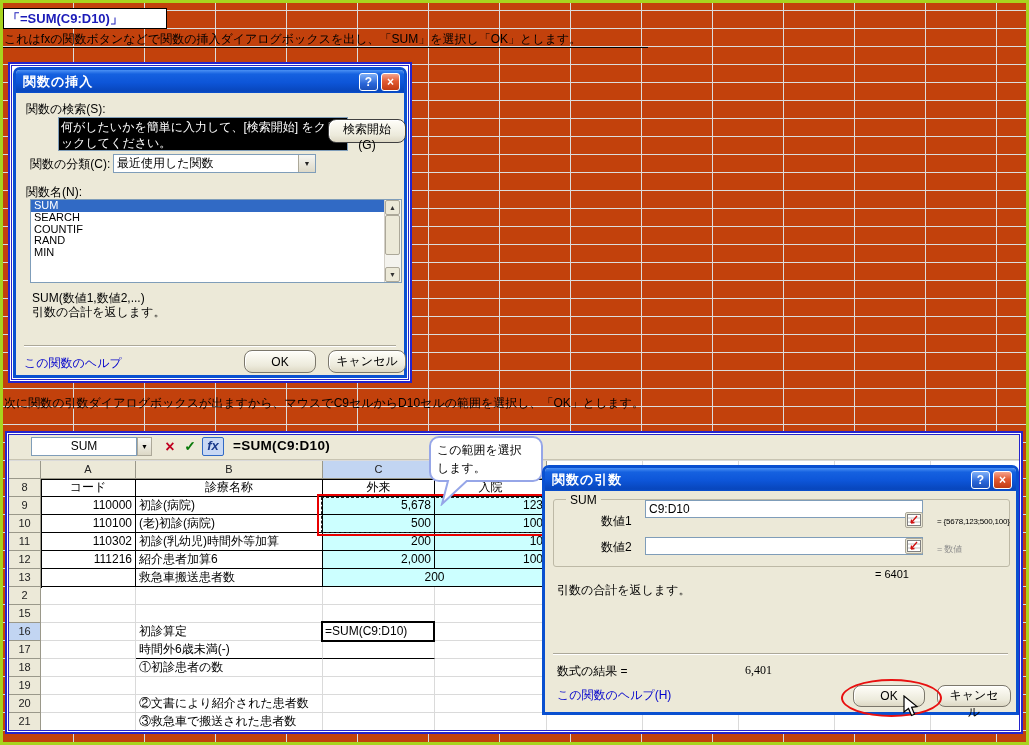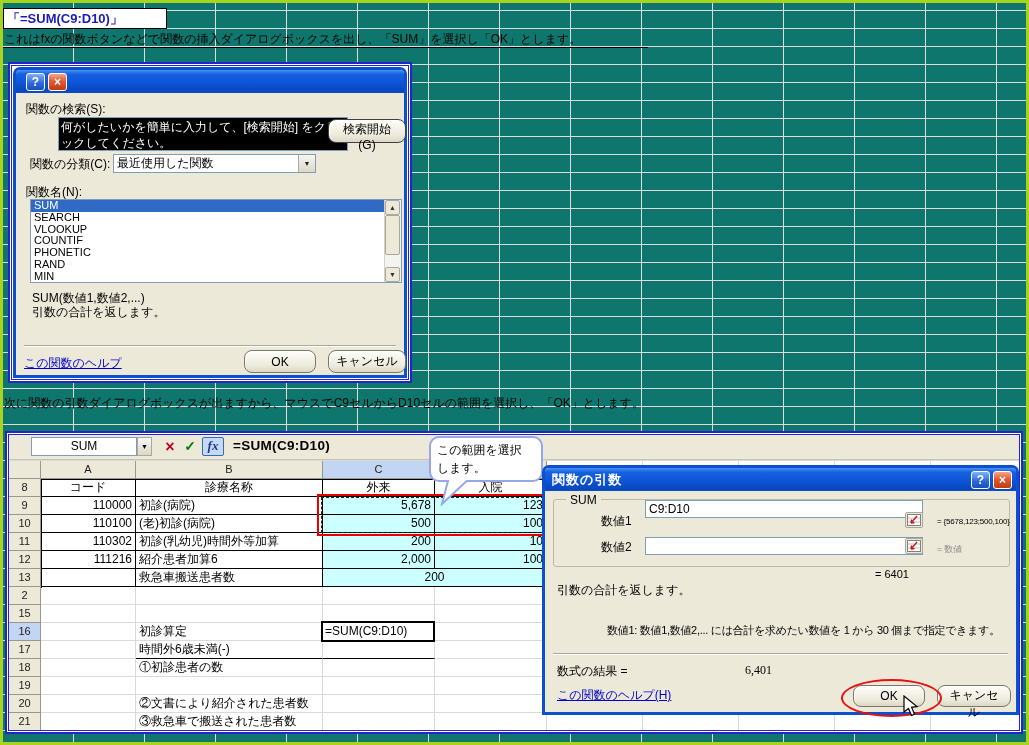--- a/index.html
+++ b/index.html
@@ -1,16 +1,16 @@
 <!DOCTYPE html>
 <html><head>
 <meta charset="utf-8">
 <style>
   html,body{margin:0;padding:0;}
-  .page{position:relative;width:1029px;height:745px;background:#0f766e;overflow:hidden;
+  .page{position:relative;width:1029px;height:745px;background:#c2410c;overflow:hidden;
         font-family:"Liberation Sans",sans-serif;color:#000;}
   .page-frame{position:absolute;inset:0;border:3px solid #a8d41e;pointer-events:none;z-index:60;}
   .grid-bg{position:absolute;inset:3px;z-index:0;
     background-image:linear-gradient(to right,#dcdcdc 1px,transparent 1px),
                      linear-gradient(to bottom,#dcdcdc 1px,transparent 1px);
     background-size:71px 18px;background-position:70px 7px;}
   .intro-title{position:absolute;left:3px;top:8px;width:164px;height:21px;border:1px solid #000;
     background:#fff;color:#1a1ab8;font-weight:bold;font-size:13px;line-height:19px;
     padding-left:3px;z-index:5;box-sizing:border-box;}
   .txtline{position:absolute;font-size:12px;z-index:5;white-space:nowrap;}
@@ -58,37 +58,37 @@
   .vsb{position:absolute;right:0;top:0;bottom:0;width:16px;background:#f4f3ee;border-left:1px solid #d4d0c8;}
   .sb-btn{position:absolute;left:0;width:15px;height:15px;background:#ece9d8;border:1px solid #aca899;
     border-radius:2px;font-size:7px;display:flex;align-items:center;justify-content:center;color:#333;box-sizing:border-box;}
   .sb-btn.up{top:0;}.sb-btn.down{bottom:0;}
   .sb-thumb{position:absolute;left:0;top:15px;width:15px;height:40px;background:#ece9d8;
     border:1px solid #aca899;border-radius:2px;box-sizing:border-box;}
   .d1-sig{left:16px;top:197px;}
   .d1-desc{left:16px;top:211px;}
   .sep{position:absolute;border-top:1px solid #aca899;border-bottom:1px solid #fff;}
   .d1-sep{left:8px;right:8px;top:252px;}
-  .link{position:absolute;color:#0000cc;text-decoration:underline;font-size:12px;white-space:nowrap;cursor:pointer;}
+  .link{position:absolute;color:#0000cc;font-size:12px;white-space:nowrap;cursor:pointer;}
   .d1-link{left:8px;top:262px;}
   .d1-ok{left:228px;top:257px;width:72px;height:23px;}
   .d1-cancel{left:312px;top:257px;width:78px;height:23px;}
 
   
   .fbar{position:absolute;left:0;top:0;right:0;height:24px;background:#ece9d8;border-bottom:1px solid #c8c4b2;z-index:5;}
   .namebox{position:absolute;left:22px;top:2px;width:106px;height:19px;background:#fff;border:1px solid #7f9db9;
     font-size:12px;text-align:center;line-height:17px;box-sizing:border-box;}
   .nb-dd{position:absolute;left:128px;top:2px;width:15px;height:19px;background:linear-gradient(#f8f8f4,#dcd8c6);
     border:1px solid #aca899;font-size:7px;display:flex;align-items:center;justify-content:center;box-sizing:border-box;}
   .fb-x{position:absolute;left:152px;top:2px;width:18px;height:19px;color:#c00020;font-weight:bold;
     font-size:16px;text-align:center;line-height:19px;}
   .fb-check{position:absolute;left:172px;top:2px;width:18px;height:19px;color:#0a7a0a;font-weight:bold;
     font-size:14px;text-align:center;line-height:19px;}
   .fb-fx{position:absolute;left:193px;top:2px;width:22px;height:19px;border:1px solid #316ac5;background:#c8d8f4;
-    color:#1a3a8c;font-style:italic;font-weight:bold;font-family:Liberation Serif, serif;font-size:13px;
+    color:#1a3a8c;font-style:italic;font-weight:bold;font-family:Liberation Sans, sans-serif;font-size:13px;
     text-align:center;line-height:16px;box-sizing:border-box;border-radius:2px;}
   .fb-formula{position:absolute;left:224px;top:3px;font-size:13.5px;font-weight:bold;letter-spacing:.3px;}
 
   
   .sheet{position:absolute;left:0;top:24px;right:0;bottom:0;background:#fff;
     background-image:linear-gradient(to right,#dadada 1px,transparent 1px),
                      linear-gradient(to bottom,#dadada 1px,transparent 1px);
     background-size:96px 18px;background-position:537px 19px;}
   .tablegrid{position:absolute;left:0;top:2px;display:grid;z-index:1;
     grid-template-columns:32px 95px 187px 112px 112px;grid-auto-rows:18px;background:#fff;width:538px;}
@@ -153,39 +153,38 @@
 
   <div class="intro-title">「=SUM(C9:D10)」</div>
   <div class="txtline l1">これはfxの関数ボタンなどで関数の挿入ダイアログボックスを出し、「SUM」を選択し「OK」とします。</div>
   <div class="intro-underline"></div>
   <div class="txtline l2">次に関数の引数ダイアログボックスが出ますから、マウスでC9セルからD10セルの範囲を選択し、「OK」とします。</div>
 
   <div class="shot shot1">
     <div class="shot-inner">
       <div class="xpwin win1">
         <div class="titlebar">
+          <span class="title-text">関数の挿入</span>
           <span class="tbtn help">?</span>
           <span class="tbtn close">×</span>
         </div>
         <div class="dlg-body">
           <div class="lbl" style="left:10px;top:8px;text-align:right;">関数の検索(S):</div>
           <div class="search-box">何がしたいかを簡単に入力して、[検索開始] をクリックしてください。</div>
           <button class="xpbtn d1-searchbtn">検索開始(G)</button>
           <div class="lbl" style="left:14px;top:63px;">関数の分類(C):</div>
           <div class="combo">
             <span class="combo-val">最近使用した関数</span>
             <span class="combo-btn">▼</span>
           </div>
           <div class="lbl" style="left:10px;top:91px;">関数名(N):</div>
           <div class="listbox">
             <div class="li sel">SUM</div>
             <div class="li">SEARCH</div>
-            <div class="li">VLOOKUP</div>
             <div class="li">COUNTIF</div>
-            <div class="li">PHONETIC</div>
             <div class="li">RAND</div>
             <div class="li">MIN</div>
             <div class="vsb">
               <span class="sb-btn up">▲</span>
               <span class="sb-thumb"></span>
               <span class="sb-btn down">▼</span>
             </div>
           </div>
           <div class="lbl d1-sig">SUM(数値1,数値2,...)</div>
           <div class="lbl d1-desc">引数の合計を返します。</div>
@@ -344,21 +343,20 @@
             <svg width="14" height="12" viewBox="0 0 14 12">
                 <rect x="0.5" y="0.5" width="13" height="11" fill="#fff" stroke="#808080"></rect>
                 <line x1="1" y1="4" x2="13" y2="4" stroke="#c0c0c0"></line>
                 <line x1="1" y1="8" x2="13" y2="8" stroke="#c0c0c0"></line>
                 <path d="M10,2 L4,9 M4,9 L4.5,5.5 M4,9 L7.5,8.5" stroke="#d01010" stroke-width="1.3" fill="none"></path>
               </svg>
           </span>
           <div class="eqsm eq2">= 数値</div>
           <div class="lbl interim">= 6401</div>
           <div class="lbl a-desc">引数の合計を返します。</div>
-          <div class="lbl a-hint">数値1: 数値1,数値2,... には合計を求めたい数値を 1 から 30 個まで指定できます。</div>
           <div class="sep a-sep"></div>
           <div class="lbl a-reslbl">数式の結果 =</div>
           <div class="lbl a-resval">6,401</div>
           <a class="link a-link">この関数のヘルプ(H)</a>
           <button class="xpbtn a-ok">OK</button>
           <button class="xpbtn a-cancel">キャンセル</button>
           <div class="red-ellipse"></div>
           <svg class="cursor" width="16" height="22" viewBox="0 0 16 22">
             <path d="M1,1 L1,17 L5.5,13.5 L8.5,20.5 L11.5,19.2 L8.6,12.3 L14,11.5 Z" fill="#ffffff" stroke="#000000" stroke-width="1.2"></path>
           </svg>

